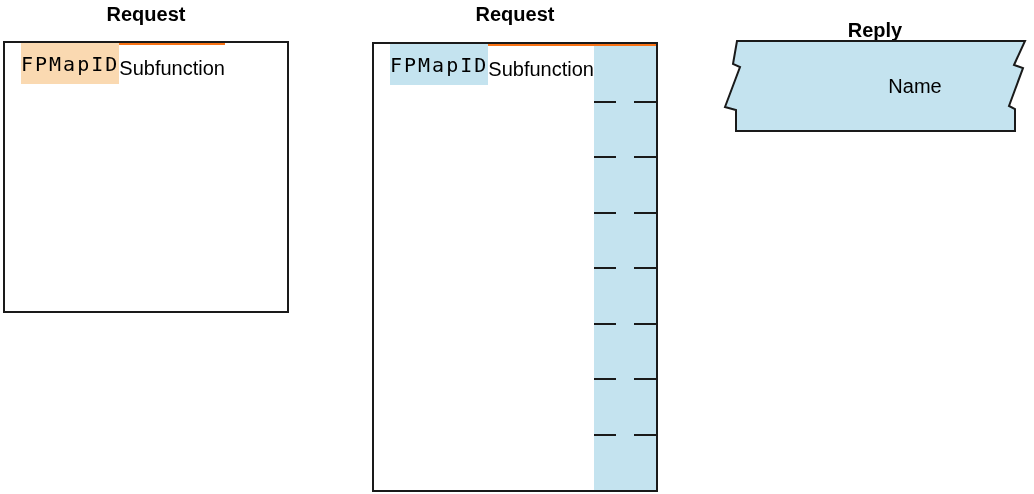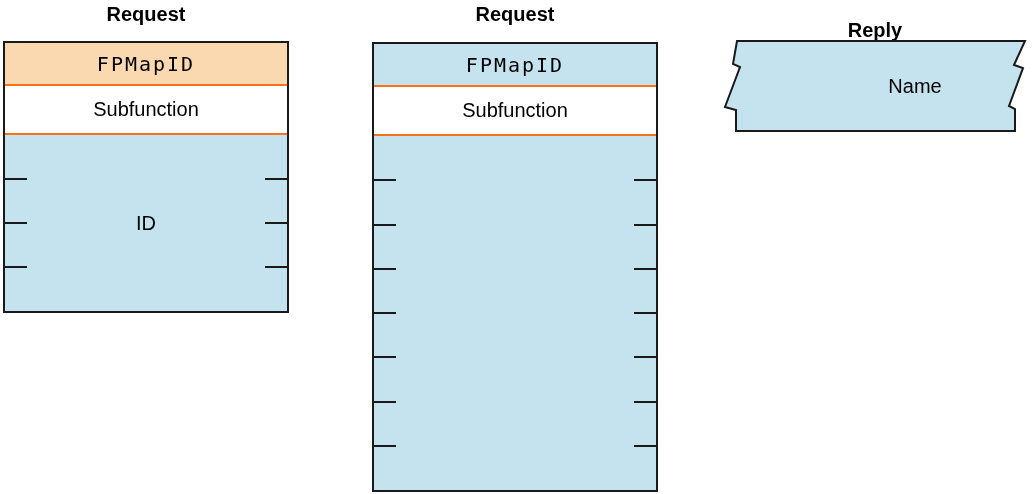--- a/index.html
+++ b/index.html
@@ -15,22 +15,23 @@
     text-align: center;
     font-weight: bold;
     font-size: 20px;
     line-height: 26px;
   }
   .pdu {
     position: absolute;
     box-sizing: border-box;
     border: 2px solid #1a1a1a;
     display: flex;
-    flex-direction: column;
+    flex-direction: row;
     background: #ffffff;
+    padding-left: 16px;
   }
   .row {
     box-sizing: border-box;
     position: relative;
     display: flex;
     align-items: center;
     justify-content: center;
     font-size: 20px;
   }
   .row + .row { border-top: 2px solid #f97316; }
@@ -63,29 +64,20 @@
 </head>
 <body>
 
 <div class="col-title" style="left:3px; top:1px; width:286px;">Request</div>
 <div class="col-title" style="left:372px; top:1px; width:286px;">Request</div>
 <div class="col-title" style="left:725px; top:1px; width:300px;margin-top:16px;">Reply</div>
 
 <div class="pdu" style="left:3px; top:41px; width:286px; height:272px;">
   <div class="row mono fill-orange" style="height:41px;">FPMapID</div>
   <div class="row fill-white" style="height:49px;">Subfunction</div>
-  <div class="row fill-blue grow">
-    <span>ID</span>
-  <div class="tick left" style="top: 25%;"></div>
-      <div class="tick right" style="top: 25%;"></div>
-      <div class="tick left" style="top: 50%;"></div>
-      <div class="tick right" style="top: 50%;"></div>
-      <div class="tick left" style="top: 75%;"></div>
-      <div class="tick right" style="top: 75%;"></div>
-    </div>
 </div>
 
 <div class="pdu" style="left:372px; top:42px; width:286px; height:450px;">
   <div class="row mono fill-blue" style="height:41px;">FPMapID</div>
   <div class="row fill-white" style="height:49px;">Subfunction</div>
   <div class="row fill-blue grow">
   <div class="tick left" style="top: 12.5%;"></div>
       <div class="tick right" style="top: 12.5%;"></div>
       <div class="tick left" style="top: 25%;"></div>
       <div class="tick right" style="top: 25%;"></div>

